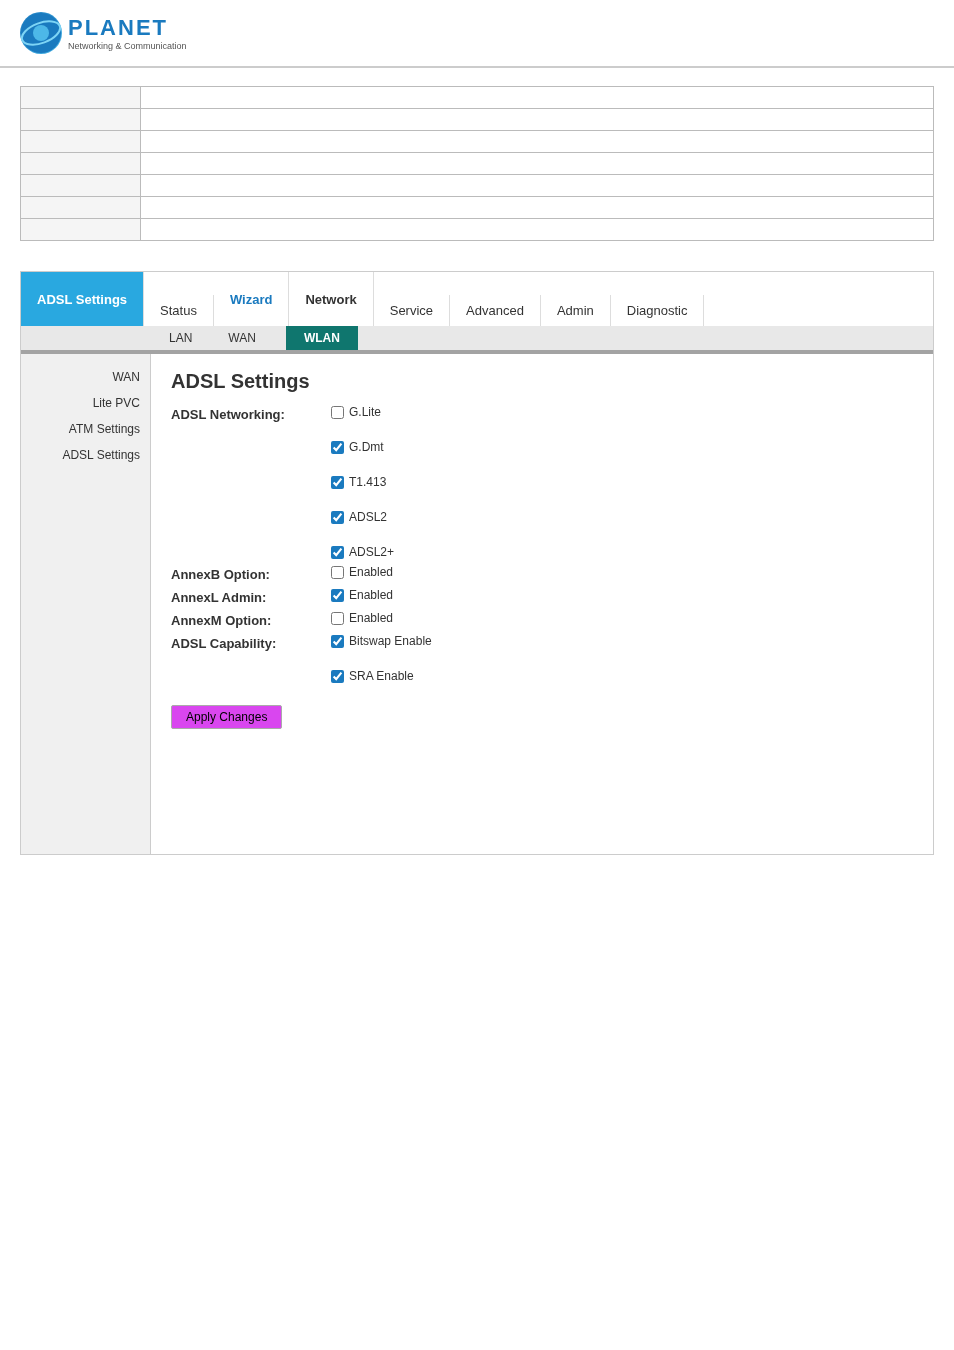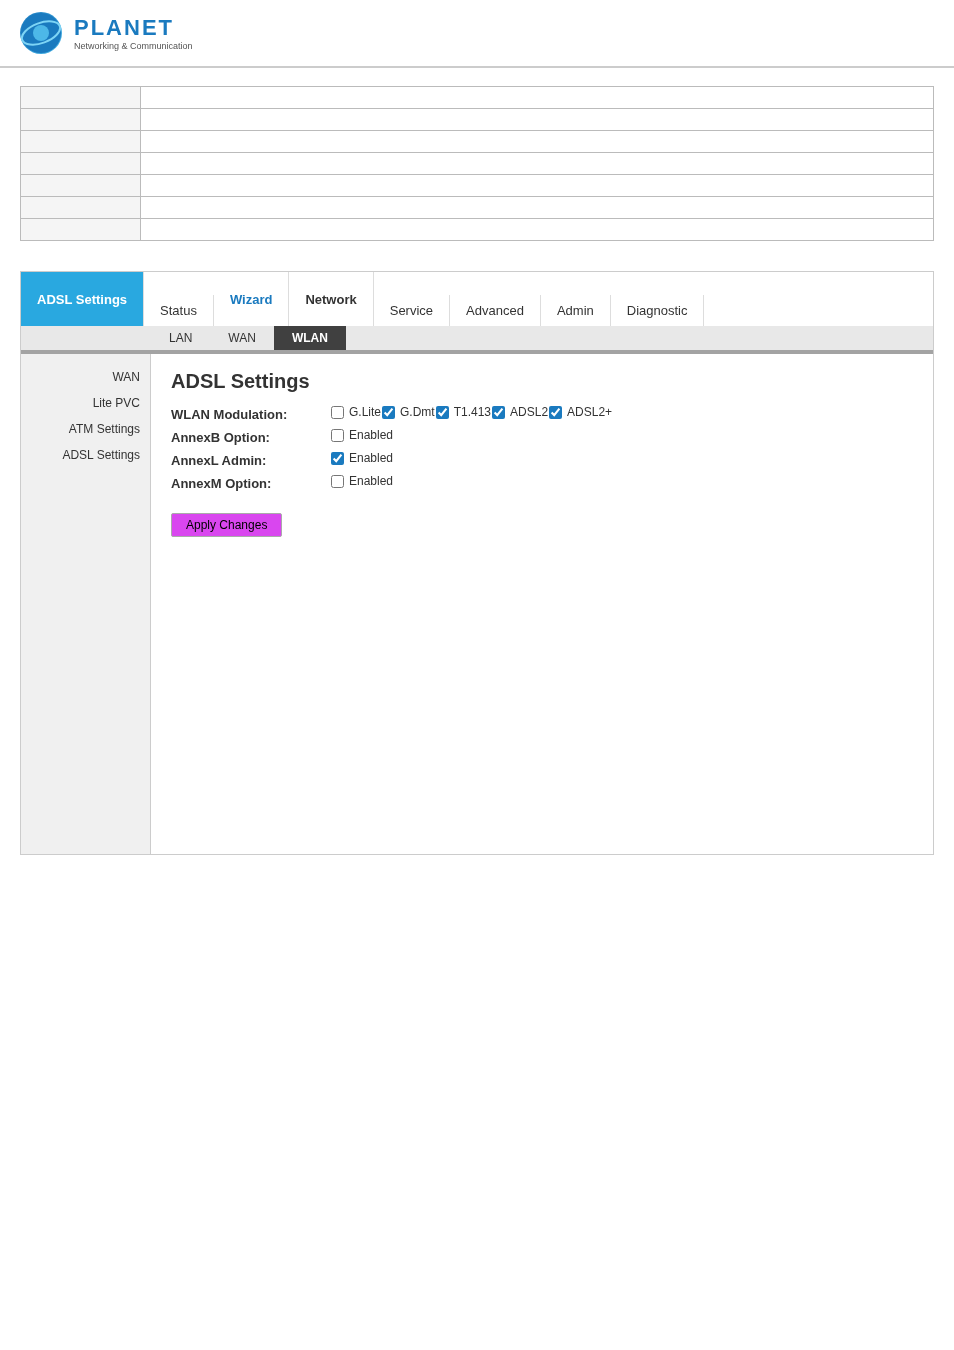--- a/index.html
+++ b/index.html
@@ -6,21 +6,21 @@
     body { font-family: Arial, sans-serif; font-size: 13px; background: #fff; color: #333; width: 954px; }
 
     
     .logo-area {
       padding: 12px 20px;
       border-bottom: 2px solid #ccc;
     }
     .logo-text {
       display: flex;
       align-items: center;
-      gap: 12px;
+      gap: 6px;
     }
     .logo-circle {
       width: 42px; height: 42px;
       border-radius: 50%;
       background: linear-gradient(135deg, #1a7abf, #4db8e8);
       display: flex; align-items: center; justify-content: center;
       color: white; font-weight: bold; font-size: 11px;
     }
     .logo-name {
       font-size: 22px; font-weight: bold; color: #1a7abf; letter-spacing: 2px;
@@ -92,23 +92,24 @@
       border-bottom: 4px solid #a3a3a3;
       padding-left: 130px;
     }
     .sub-nav-tab {
       padding: 5px 18px;
       font-size: 12px;
       cursor: pointer;
       color: #333;
     }
     .sub-nav-tab.active {
-      background: #404040;
+      background: #0f766e;
       color: #fff;
       font-weight: bold;
+      margin-left: 12px;
     }
 
     
     .content-layout {
       display: flex;
     }
 
     
     .sidebar {
       width: 130px;
@@ -154,22 +155,22 @@
     .form-label {
       font-size: 13px;
       font-weight: bold;
       color: #333;
       width: 160px;
       padding-top: 2px;
       text-align: left;
     }
     .form-controls {
       display: flex;
-      flex-direction: row;
-      gap: 1px;
+      flex-direction: column;
+      gap: 21px;
     }
     .checkbox-row {
       display: flex;
       align-items: center;
       gap: 5px;
       font-size: 12px;
     }
     .checkbox-row input[type="checkbox"] {
       width: 13px; height: 13px;
       accent-color: #1a7abf;
@@ -266,21 +267,21 @@
       <div class="sidebar-item">ATM Settings</div>
       <div class="sidebar-item">ADSL Settings</div>
     </div>
 
     <div class="page-content">
       <div class="page-title">ADSL Settings</div>
 
       <div class="form-section">
         
         <div class="form-row">
-          <div class="form-label">WLAN Modulation:</div>
+          <div class="form-label">ADSL Networking:</div>
           <div class="form-controls">
             <label class="checkbox-row">
               <input type="checkbox" style="">
               <span>G.Lite</span>
             </label>
             <label class="checkbox-row">
               <input type="checkbox" checked="" style="">
               <span>G.Dmt</span>
             </label>
             <label class="checkbox-row">
@@ -325,19 +326,32 @@
           <div class="form-label">AnnexM Option:</div>
           <div class="form-controls">
             <label class="checkbox-row">
               <input type="checkbox" style="">
               <span>Enabled</span>
             </label>
           </div>
         </div>
 
         
+        <div class="form-row">
+          <div class="form-label">ADSL Capability:</div>
+          <div class="form-controls">
+            <label class="checkbox-row">
+              <input type="checkbox" checked="" style="">
+              <span>Bitswap Enable</span>
+            </label>
+            <label class="checkbox-row">
+              <input type="checkbox" checked="" style="">
+              <span>SRA Enable</span>
+            </label>
+          </div>
+        </div>
 
         
         <button class="apply-btn">Apply Changes</button>
       </div>
     </div>
   </div>
 </div>
 
 </body></html>

